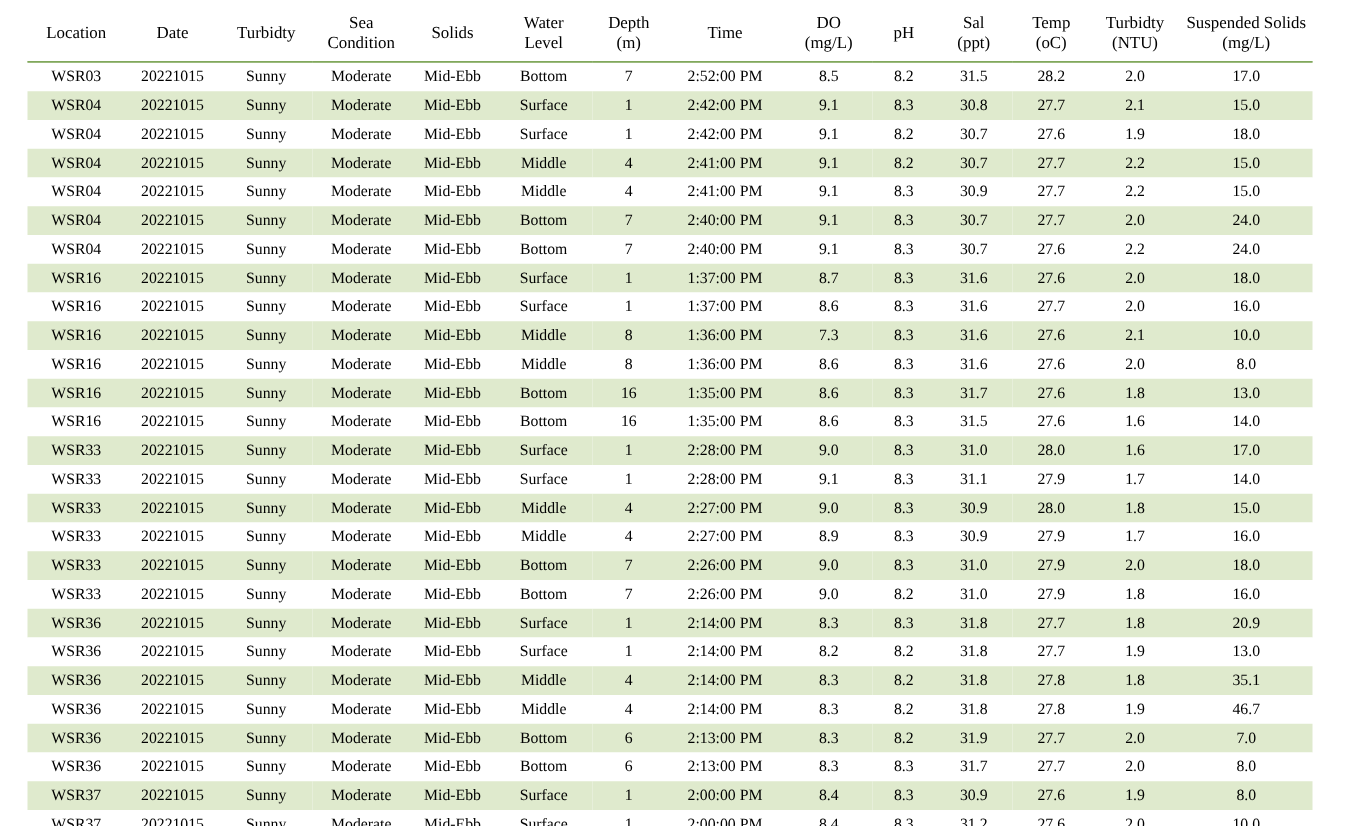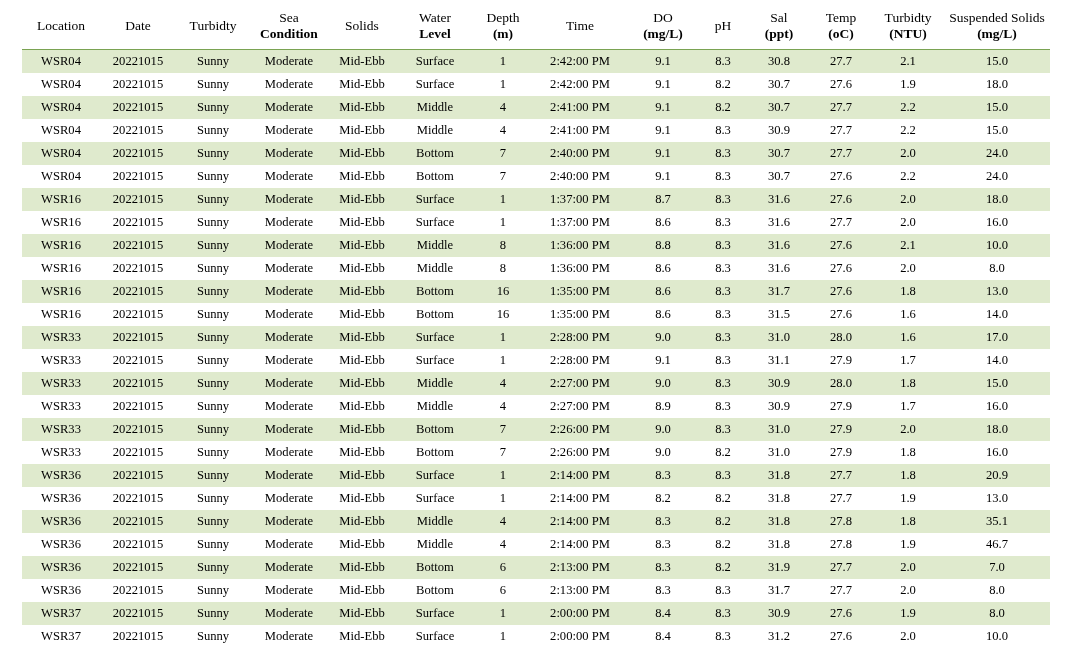--- a/index.html
+++ b/index.html
@@ -48,21 +48,21 @@
     line-height: 1.1;
     color: #000000;
     white-space: nowrap;
   }
   table.data-table tbody tr.alt td {
     background: #dfeacd;
   }
   table.data-table tbody tr.plain td {
     background: #ffffff;
   }
-  .hdr-line2 { display: block; font-weight: bold; }
+  .hdr-line2 { display: block; }
   
   col.c0  { width: 78px; }
   col.c1  { width: 76px; }
   col.c2  { width: 74px; }
   col.c3  { width: 78px; }
   col.c4  { width: 68px; }
   col.c5  { width: 78px; }
   col.c6  { width: 58px; }
   col.c7  { width: 96px; }
   col.c8  { width: 70px; }
@@ -105,20 +105,36 @@
           <th><span>Time</span></th>
           <th><span>DO</span><span class="hdr-line2">(mg/L)</span></th>
           <th><span>pH</span></th>
           <th><span>Sal</span><span class="hdr-line2">(ppt)</span></th>
           <th><span>Temp</span><span class="hdr-line2">(oC)</span></th>
           <th><span>Turbidty</span><span class="hdr-line2">(NTU)</span></th>
           <th><span>Suspended Solids</span><span class="hdr-line2">(mg/L)</span></th>
         </tr>
     </thead>
     <tbody id="table-body">
+        <tr class="plain">
+          <td>WSR03</td>
+          <td>20221015</td>
+          <td>Sunny</td>
+          <td>Moderate</td>
+          <td>Mid-Ebb</td>
+          <td>Bottom</td>
+          <td>7</td>
+          <td>2:52:00 PM</td>
+          <td>8.5</td>
+          <td>8.2</td>
+          <td>31.5</td>
+          <td>28.2</td>
+          <td>2.0</td>
+          <td>17.0</td>
+        </tr>
         <tr class="alt">
           <td>WSR04</td>
           <td>20221015</td>
           <td>Sunny</td>
           <td>Moderate</td>
           <td>Mid-Ebb</td>
           <td>Surface</td>
           <td>1</td>
           <td>2:42:00 PM</td>
           <td>9.1</td>
@@ -242,21 +258,21 @@
         </tr>
         <tr class="alt">
           <td>WSR16</td>
           <td>20221015</td>
           <td>Sunny</td>
           <td>Moderate</td>
           <td>Mid-Ebb</td>
           <td>Middle</td>
           <td>8</td>
           <td>1:36:00 PM</td>
-          <td>8.8</td>
+          <td>7.3</td>
           <td>8.3</td>
           <td>31.6</td>
           <td>27.6</td>
           <td>2.1</td>
           <td>10.0</td>
         </tr>
         <tr class="plain">
           <td>WSR16</td>
           <td>20221015</td>
           <td>Sunny</td>

